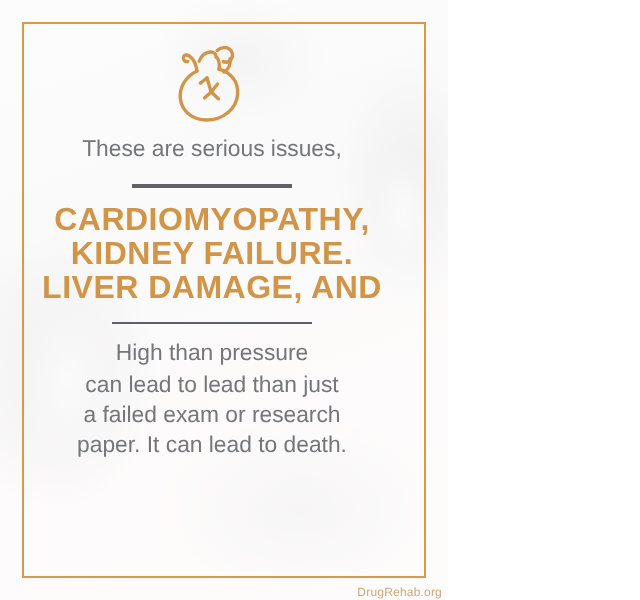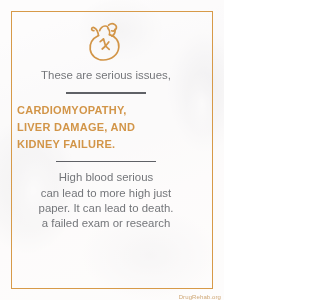--- a/index.html
+++ b/index.html
@@ -94,23 +94,24 @@
     margin: 9px auto 8px auto;
     flex: none;
   }
   .divider-lower {
     width: 100px;
     margin: 8px auto 8px auto;
   }
 
   .headline {
     color: #d29548;
-    font-size: 11px;
+    font-size: 16px;
     line-height: 17px;
     font-weight: bold;
+    text-align: center;
     letter-spacing: 0.25px;
     width: 100%;
   }
 
   .watermark {
     position: absolute;
     right: 3px;
     bottom: 0px;
     font-size: 6px;
     color: #cfa775;
@@ -146,30 +147,30 @@
     </svg>
 
     <div class="para para-top">
       <div>These are serious issues,</div>
     </div>
 
     <div class="divider"></div>
 
     <div class="headline">
       <div>CARDIOMYOPATHY,</div>
+      <div>KIDNEY FAILURE.</div>
       <div>LIVER DAMAGE, AND</div>
-      <div>KIDNEY FAILURE.</div>
     </div>
 
     <div class="divider divider-lower"></div>
 
     <div class="para">
-      <div>High blood serious</div>
-      <div>can lead to more high just</div>
+      <div>High than pressure</div>
+      <div>can lead to lead than just</div>
+      <div>a failed exam or research</div>
       <div>paper. It can lead to death.</div>
-      <div>a failed exam or research</div>
     </div>
 
   </div>
 
   <div class="watermark">DrugRehab.org</div>
 
 </div>
 
 </body></html>

